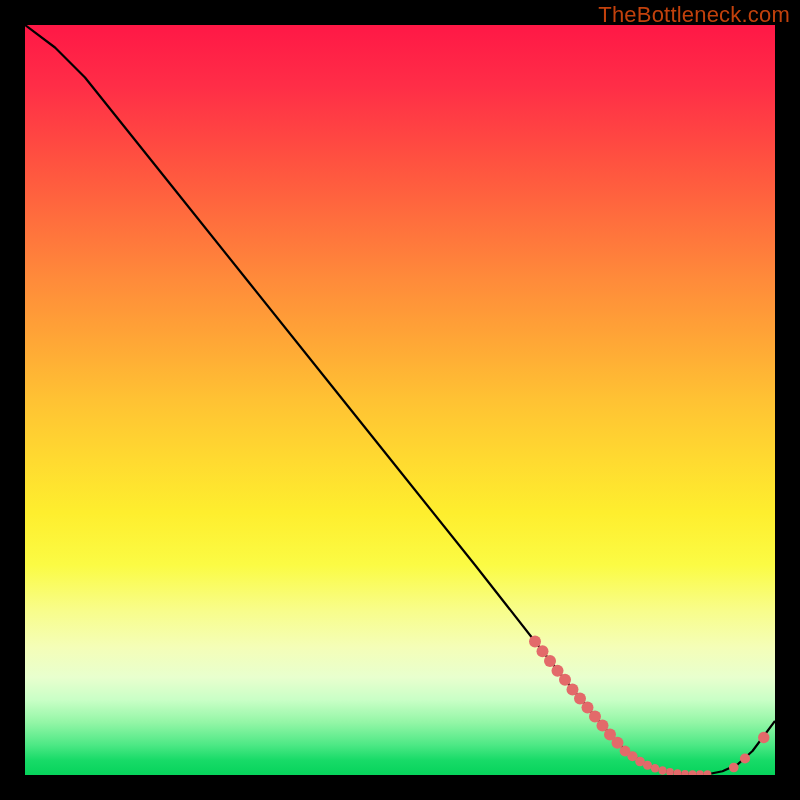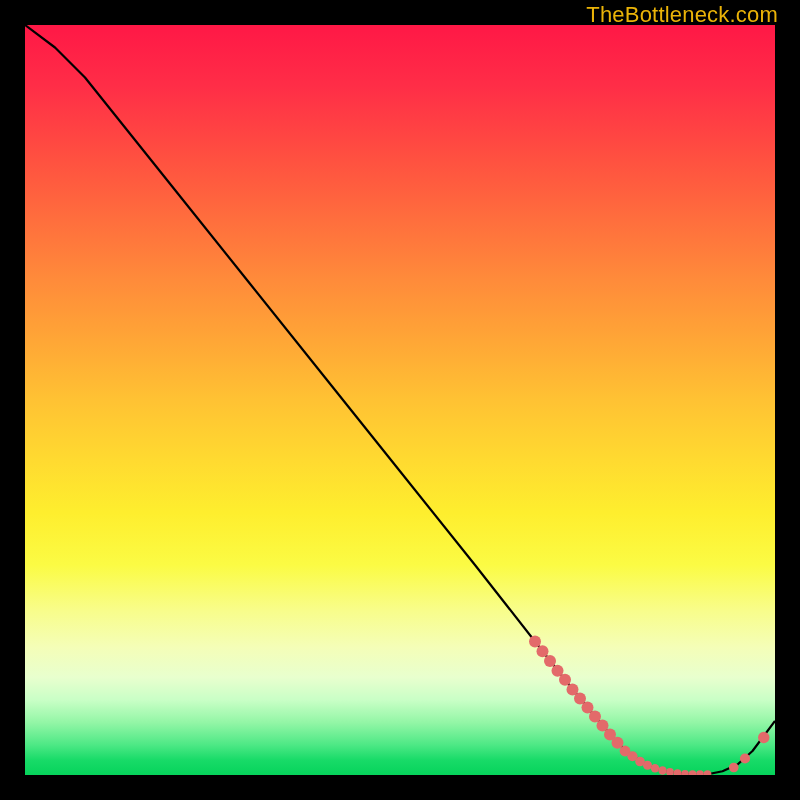--- a/index.html
+++ b/index.html
@@ -13,23 +13,23 @@
   }
   .frame {
     position: relative;
     width: 800px;
     height: 800px;
     background: #000;
   }
   .watermark {
     position: absolute;
     top: 2px;
-    right: 22px;
+    right: 10px;
     font-size: 22px;
-    color: #eab308;
+    color: #c2410c;
     font-weight: 500;
     letter-spacing: 0.2px;
     z-index: 30;
     user-select: none;
   }
   
   .plot {
     position: absolute;
     left: 25px;
     top: 25px;

